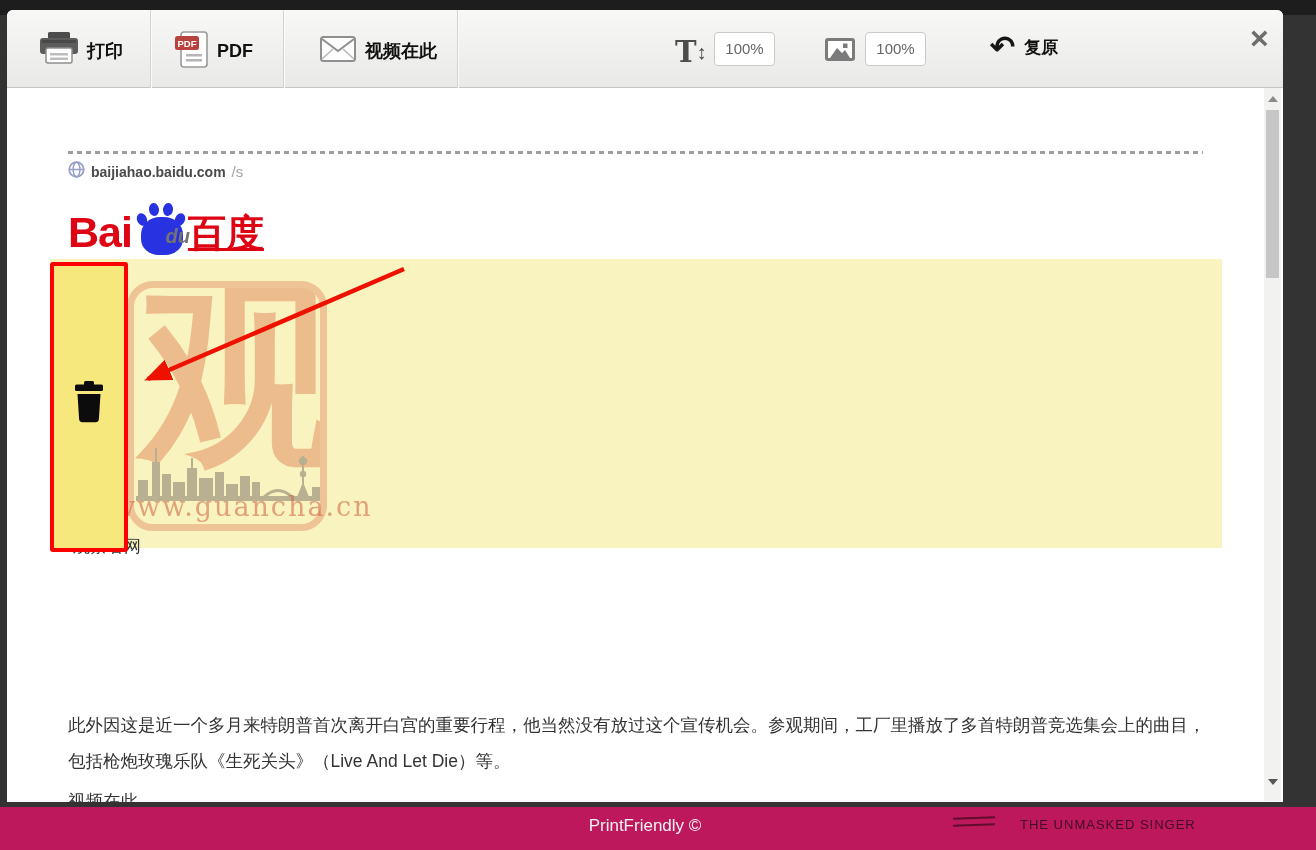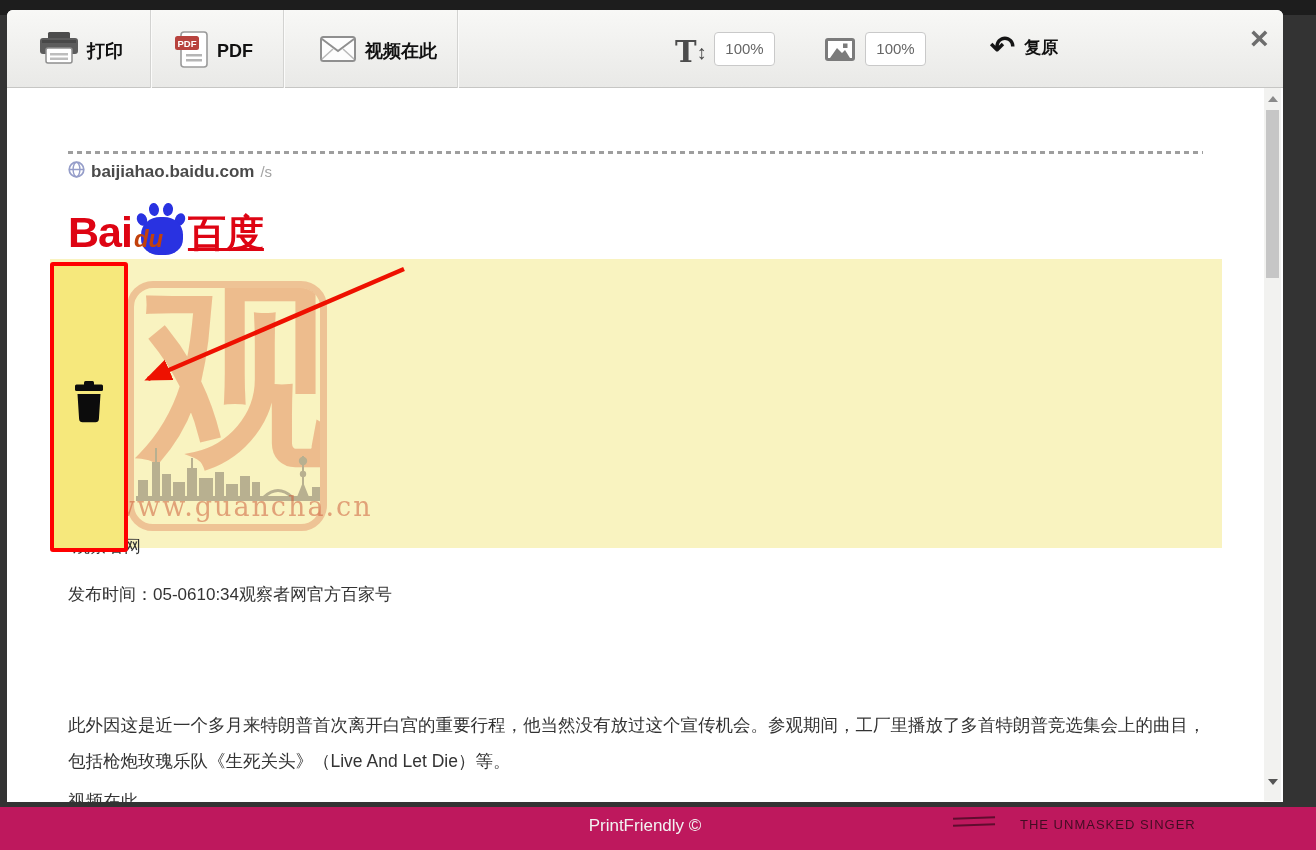--- a/index.html
+++ b/index.html
@@ -33,35 +33,35 @@
   .undo-glyph { font-size:30px; font-weight:700; color:#151515; line-height:1; }
   .undo-label { font-size:17px; font-weight:600; color:#111; }
   .close-x { font-size:32px; font-weight:700; color:#6d6d6d; line-height:1; cursor:pointer; }
 
   
   .title { left:61px; top:99px; width:1140px; font-size:29px; line-height:40px; color:#1f1f1f;
            font-weight:400; letter-spacing:0.5px; }
   .dashes { left:61px; top:141px; width:1135px; height:3px;
             background:repeating-linear-gradient(90deg,#9e9e9e 0 5px,transparent 5px 9px); }
   .src-row { left:61px; top:151px; display:flex; align-items:center; gap:6px; }
-  .src-domain { font-size:17px; font-weight:700; color:#4a4a4a; }
+  .src-domain { font-size:14px; font-weight:700; color:#4a4a4a; }
   .src-path { font-size:15px; color:#a3a3a3; }
 
   
   .baidu { left:61px; top:191px; display:flex; align-items:flex-end; height:56px; }
   .bd-bai { font-size:43px; font-weight:700; color:#de0413; letter-spacing:-1px; line-height:50px; }
   .paw { position:relative; width:56px; height:56px; margin:0 -2px 0 2px; }
   .paw b { position:absolute; background:#2932e1; border-radius:50%; }
   .paw .t1 { left:3px;  top:12px; width:10px; height:13px; transform:rotate(-22deg); }
   .paw .t2 { left:15px; top:2px;  width:10px; height:13px; transform:rotate(-8deg); }
   .paw .t3 { left:29px; top:2px;  width:10px; height:13px; transform:rotate(8deg); }
   .paw .t4 { left:41px; top:12px; width:10px; height:13px; transform:rotate(22deg); }
   .paw .pad { left:7px; top:16px; width:42px; height:38px; border-radius:46% 46% 42% 42%; }
-  .paw span { position:absolute; left:0; top:24px; width:56px; text-align:left; color:#c2410c;
-              font-size:24px; font-weight:700; font-style:italic; }
+  .paw span { position:absolute; left:0; top:24px; width:56px; text-align:right; color:#737373;
+              font-size:20px; font-weight:700; font-style:italic; }
   .bd-cn { font-size:38px; font-weight:700; color:#de0413; line-height:48px;text-decoration:underline; }
 
   
   .img-block { left:43px; top:249px; width:1172px; height:289px; background:#f9f3c0; }
   .wm { left:120px; top:271px; width:200px; height:250px; border:7px solid rgba(223,122,85,0.40);
         border-radius:26px; overflow:hidden; }
   .wm-char { position:absolute; left:6px; top:-22px; font-size:196px; line-height:220px;
              color:rgba(221,112,72,0.42); font-weight:700; }
   .wm-sky { position:absolute; left:2px; top:152px; }
   .wm-site { left:105px; top:481px; font-family:"DejaVu Serif", serif; font-size:27px;
@@ -235,21 +235,20 @@
 
   <svg class="abs arrow-svg" viewBox="0 0 320 146">
     <defs>
       <marker id="ah" markerUnits="userSpaceOnUse" markerWidth="28" markerHeight="24" refX="23" refY="11" orient="auto">
         <polygon points="0,0 27,11 0,22" fill="#ee1100"></polygon>
       </marker>
     </defs>
     <line x1="304" y1="12" x2="48" y2="122" stroke="#ee1100" stroke-width="4.5" marker-end="url(#ah)"></line>
   </svg>
 
-  <div class="abs pub-line">发布时间：05-0610:34观察者网官方百家号</div>
   <p class="abs para para3">视频在此</p>
   <p class="abs para para2">此外因这是近一个多月来特朗普首次离开白宫的重要行程，他当然没有放过这个宣传机会。参观期间，工厂里播放了多首特朗普竞选集会上的曲目，包括枪炮玫瑰乐队《生死关头》（Live And Let Die）等。</p>
 
   <div class="abs sb-track"></div>
   <div class="abs sb-up"></div>
   <div class="abs sb-thumb"></div>
   <div class="abs sb-down"></div>
 </div>
 
 <div class="abs footer-bar">

